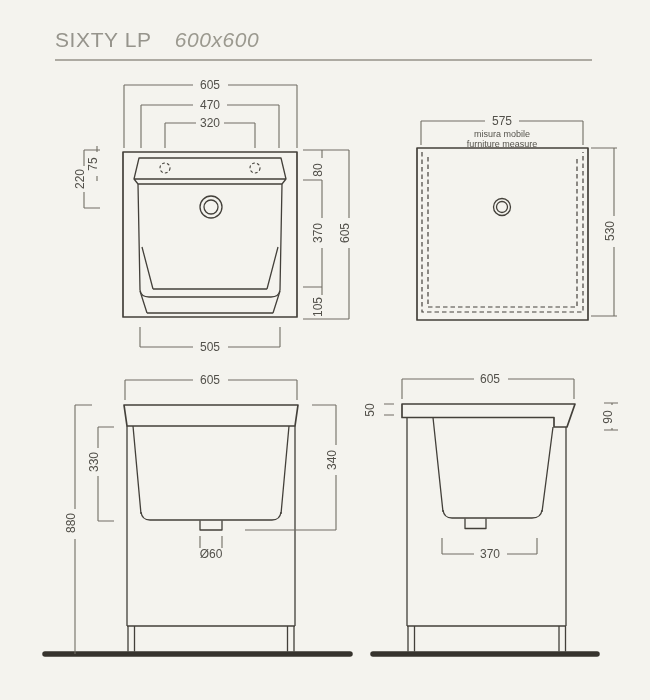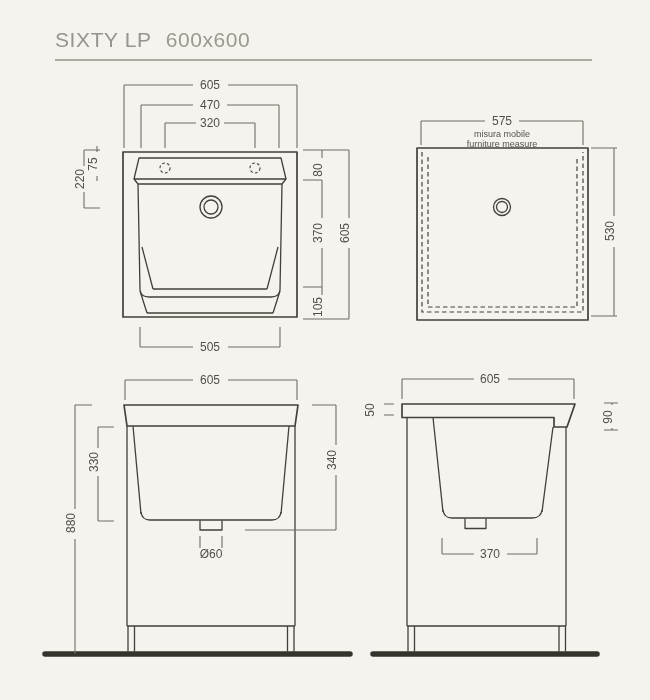--- a/index.html
+++ b/index.html
@@ -4,21 +4,21 @@
 <style>
   html,body{margin:0;padding:0;background:#e8e7e2;}
   .canvas{
     position:relative;width:650px;height:700px;background:#f4f3ee;
     font-family:"Liberation Sans",sans-serif;overflow:hidden;
   }
   .title{
     position:absolute;left:55px;top:28px;font-size:21px;line-height:24px;
     color:#96948c;letter-spacing:.6px;white-space:nowrap;
   }
-  .title .size{margin-left:14px;color:#9b998f;}
+  .title .size{margin-left:23px;color:#9b998f;font-style:italic;}
   .rule{position:absolute;left:55px;top:59px;width:537px;height:1.5px;background:#adaaa2;}
   svg{position:absolute;display:block;}
   text{font-family:"Liberation Sans",sans-serif;font-size:12px;fill:#52504a;}
   text.small{font-size:9px;fill:#55534c;}
   .obj{stroke:#43403a;fill:none;stroke-width:1.7;stroke-linejoin:round;}
   .obj2{stroke:#43403a;fill:none;stroke-width:1.3;stroke-linejoin:round;}
   .dim{stroke:#716d64;fill:none;stroke-width:1.1;}
   .dash{stroke:#45423c;fill:none;stroke-width:1.2;stroke-dasharray:4.5 3;}
   .dashc{stroke:#45423c;fill:none;stroke-width:1.1;stroke-dasharray:2.8 2.2;}
   .ground{stroke:#36332d;stroke-width:5.5;stroke-linecap:round;fill:none;}

